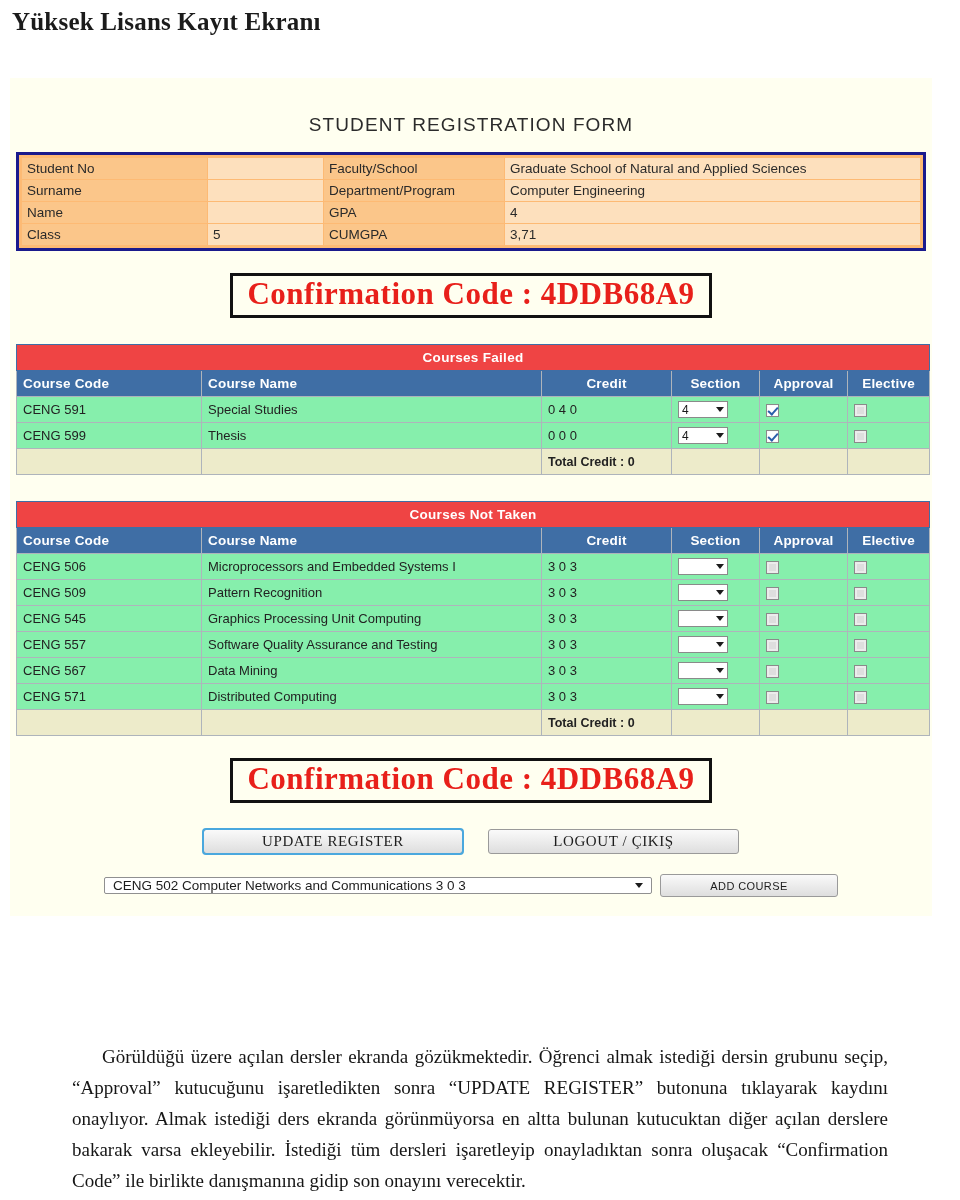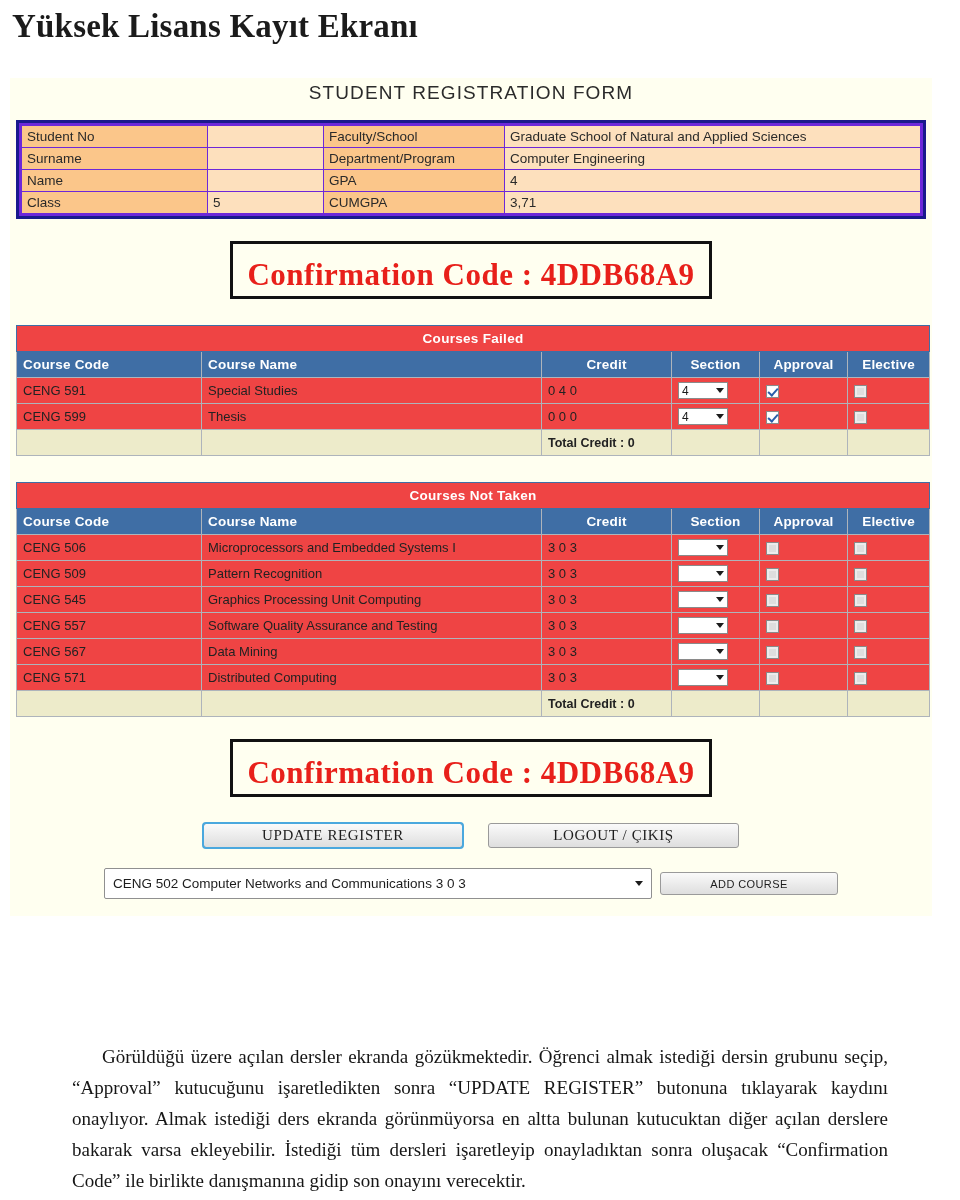--- a/index.html
+++ b/index.html
@@ -12,21 +12,21 @@
     height: 1200px;
     font-family: "Liberation Serif", serif;
     overflow: hidden;
     position: relative;
   }
 
   
   .doc-title {
     font-family: "Liberation Serif", serif;
     font-weight: bold;
-    font-size: 33px;
+    font-size: 25px;
     color: #1b1b1b;
     margin: 8px 0 0 12px;
     letter-spacing: 0.2px;
   }
 
   
   .shot {
     position: absolute;
     left: 10px;
     top: 78px;
@@ -34,29 +34,29 @@
     height: 838px;
     background: #fffff0;
     font-family: "Liberation Sans", sans-serif;
   }
 
   .form-title {
     text-align: center;
     font-size: 19px;
     color: #2b2b2b;
     letter-spacing: 1.1px;
-    padding-top: 4px;
+    padding-top: 36px;
     font-family: "Liberation Sans", sans-serif;
   }
 
   
   .student-wrap {
     margin: 16px 6px 0 6px;
     border: 3px solid #1a1a8c;
-    background: #6d28d9;
+    background: #fdba74;
     padding: 2px;
   }
   table.student {
     border-collapse: separate;
     border-spacing: 1px;
     width: 100%;
     font-size: 13.5px;
     color: #2a2a2a;
   }
   table.student td {
@@ -68,21 +68,21 @@
   .lbl2  { background: #fbc68a; width: 170px; }
   .val   { background: #fde0bd; width: 105px; }
   .val2  { background: #fde0bd; }
 
   
   .conf-row { text-align: center; }
   .conf-box {
     display: inline-block;
     border: 3px solid #111111;
     background: #fffff0;
-    padding: 13px 14px 3px 14px;
+    padding: 0 14px 3px 14px;
     margin-top: 22px;
   }
   .conf-text {
     font-family: "Liberation Serif", serif;
     font-weight: bold;
     font-size: 31px;
     color: #e8201a;
     letter-spacing: 0.5px;
     white-space: nowrap;
   }
@@ -115,21 +115,21 @@
   .hdr th {
     background: #3f6ea5;
     color: #ffffff;
     font-weight: bold;
     font-size: 13.5px;
     text-align: left;
     border: 1px solid #5d87b8;
     letter-spacing: 0.2px;
   }
   .hdr th.c { text-align: center; }
-  tr.row td { background: #ef4444; }
+  tr.row td { background: #86efac; }
   td.center { text-align: left; }
   tr.total td {
     background: #edebca;
     font-weight: bold;
     font-size: 12.5px;
   }
 
   
   .w-code { width: 185px; }
   .w-name { width: 340px; }
@@ -209,21 +209,21 @@
 
   .add-row {
     text-align: center;
     margin-top: 20px;
   }
   .combo {
     display: inline-flex;
     align-items: center;
     justify-content: space-between;
     width: 548px;
-    height: 31px;
+    height: 17px;
     background: #ffffff;
     border: 1px solid #909090;
     border-radius: 2px;
     font-family: "Liberation Sans", sans-serif;
     font-size: 13.5px;
     color: #1d1d1d;
     padding: 0 8px;
     box-sizing: border-box;
     vertical-align: middle;
     margin-right: 8px;

